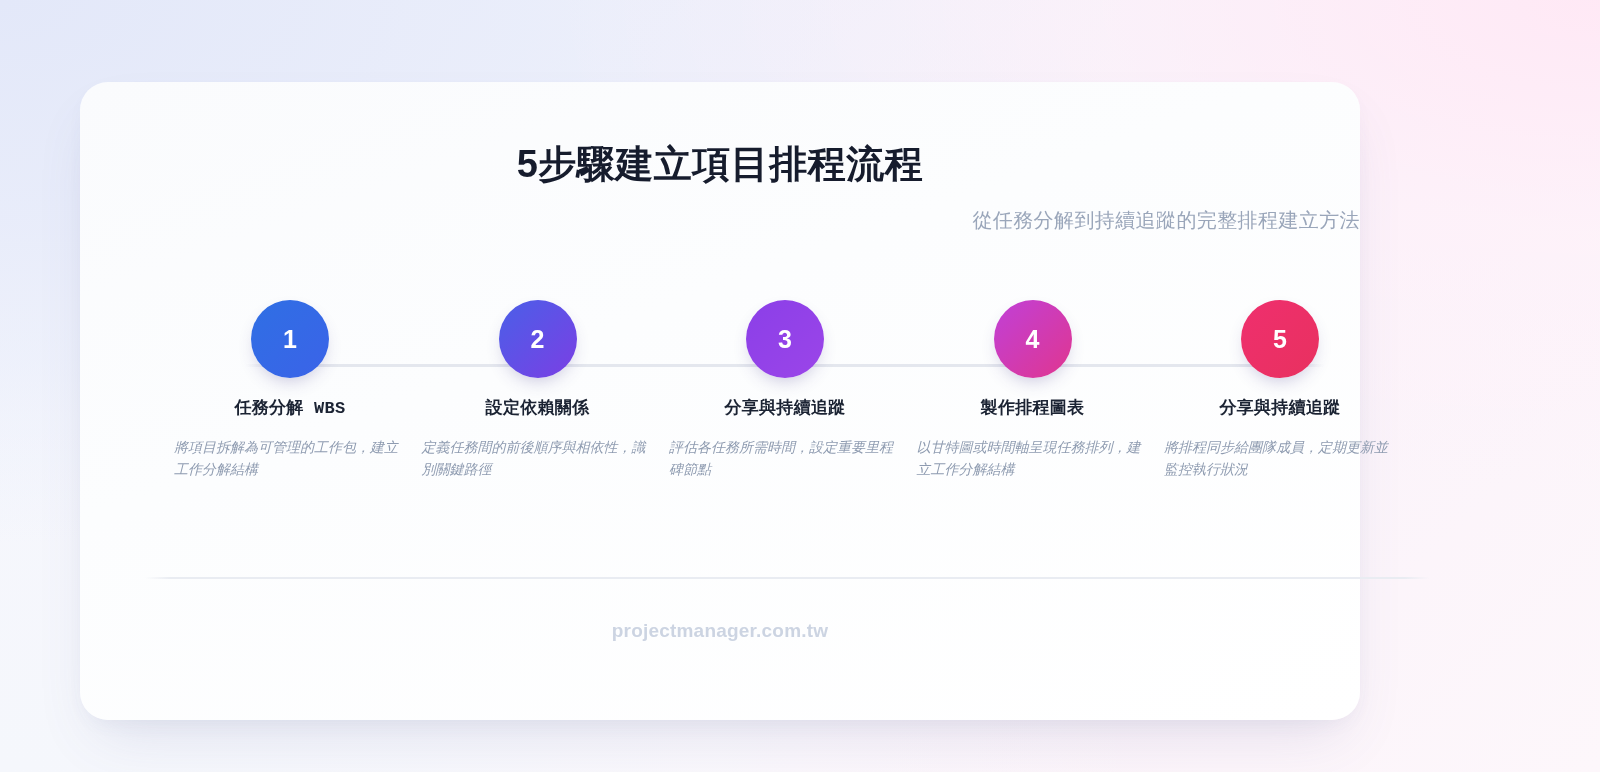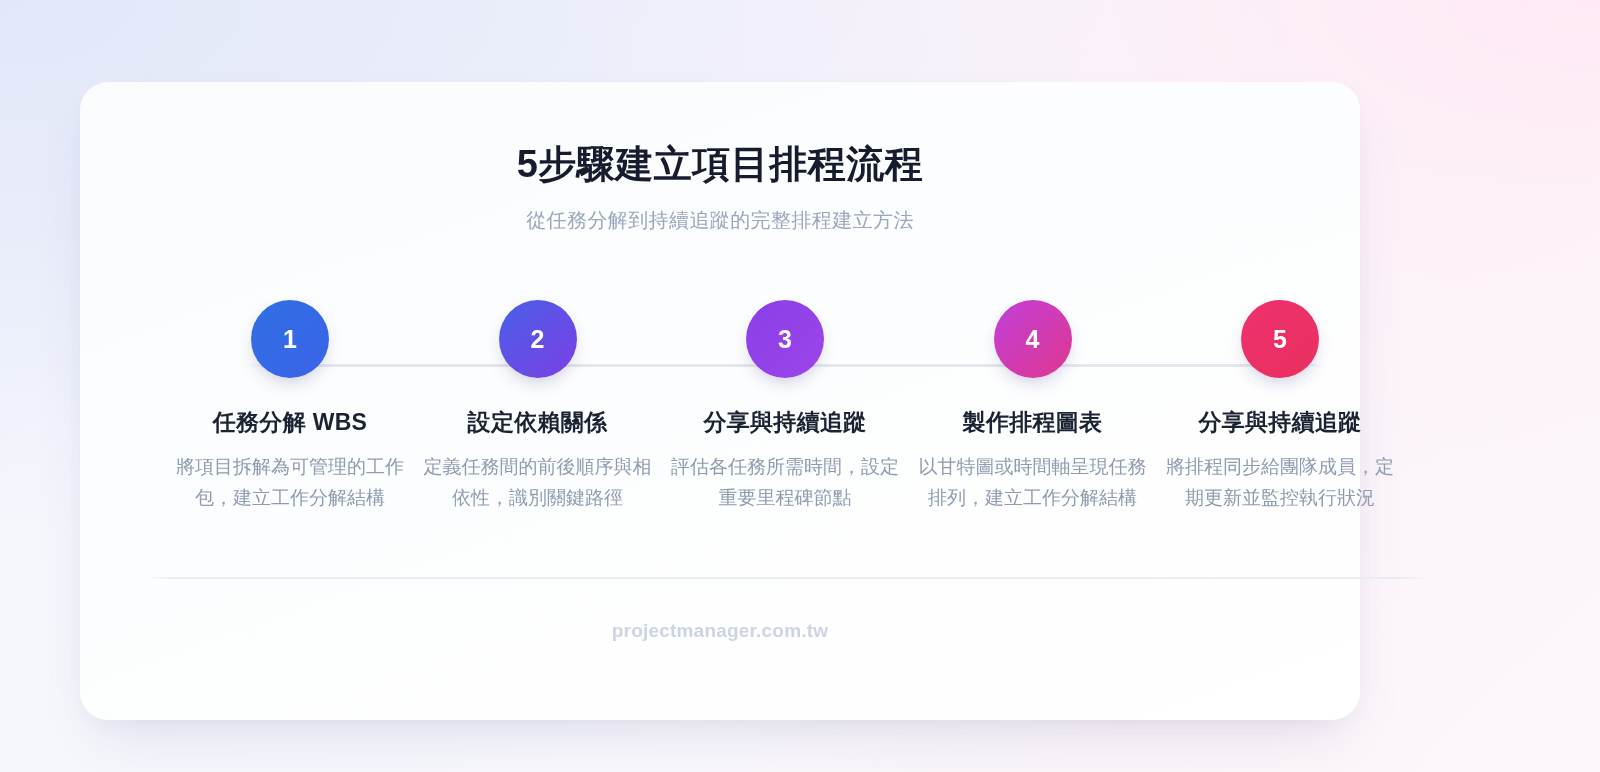--- a/index.html
+++ b/index.html
@@ -55,20 +55,21 @@
     letter-spacing: 0.5px;
     line-height: 1.1;
   }
   #page-subtitle {
     margin: 22px 0 0 0;
     font-size: 20px;
     font-weight: normal;
     color: #9aa6ba;
     letter-spacing: 0.4px;
     line-height: 1.2;
+    text-align: right;
   }
 
   
   #timeline {
     position: absolute;
     left: 0;
     top: 218px;
     width: 100%;
     height: 250px;
   }
@@ -107,37 +108,39 @@
     border-radius: 50%;
     display: flex;
     align-items: center;
     justify-content: center;
     font-size: 25px;
     font-weight: bold;
     color: #ffffff;
     box-shadow: 0 8px 18px -6px rgba(70,60,140,0.30);
   }
   .step-title {
-    margin-top: 31px;
-    font-size: 23px;
+    margin-top: 21px;
+    font-size: 17px;
     font-weight: bold;
     color: #1b2333;
     letter-spacing: 0.3px;
     line-height: 1.15;
     text-align: center;
     white-space: nowrap;
+    font-family: Liberation Mono, monospace;
   }
   .step-desc {
     margin-top: 17px;
     width: 232px;
-    font-size: 19px;
+    font-size: 14px;
     font-weight: normal;
     color: #8e9bb0;
     line-height: 1.62;
-    text-align: center;
+    text-align: left;
+    font-style: italic;
   }
 
   
   #footer-divider {
     position: absolute;
     left: 65px;
     top: 495px;
     width: 1285px;
     height: 2px;
     background: linear-gradient(to right,

